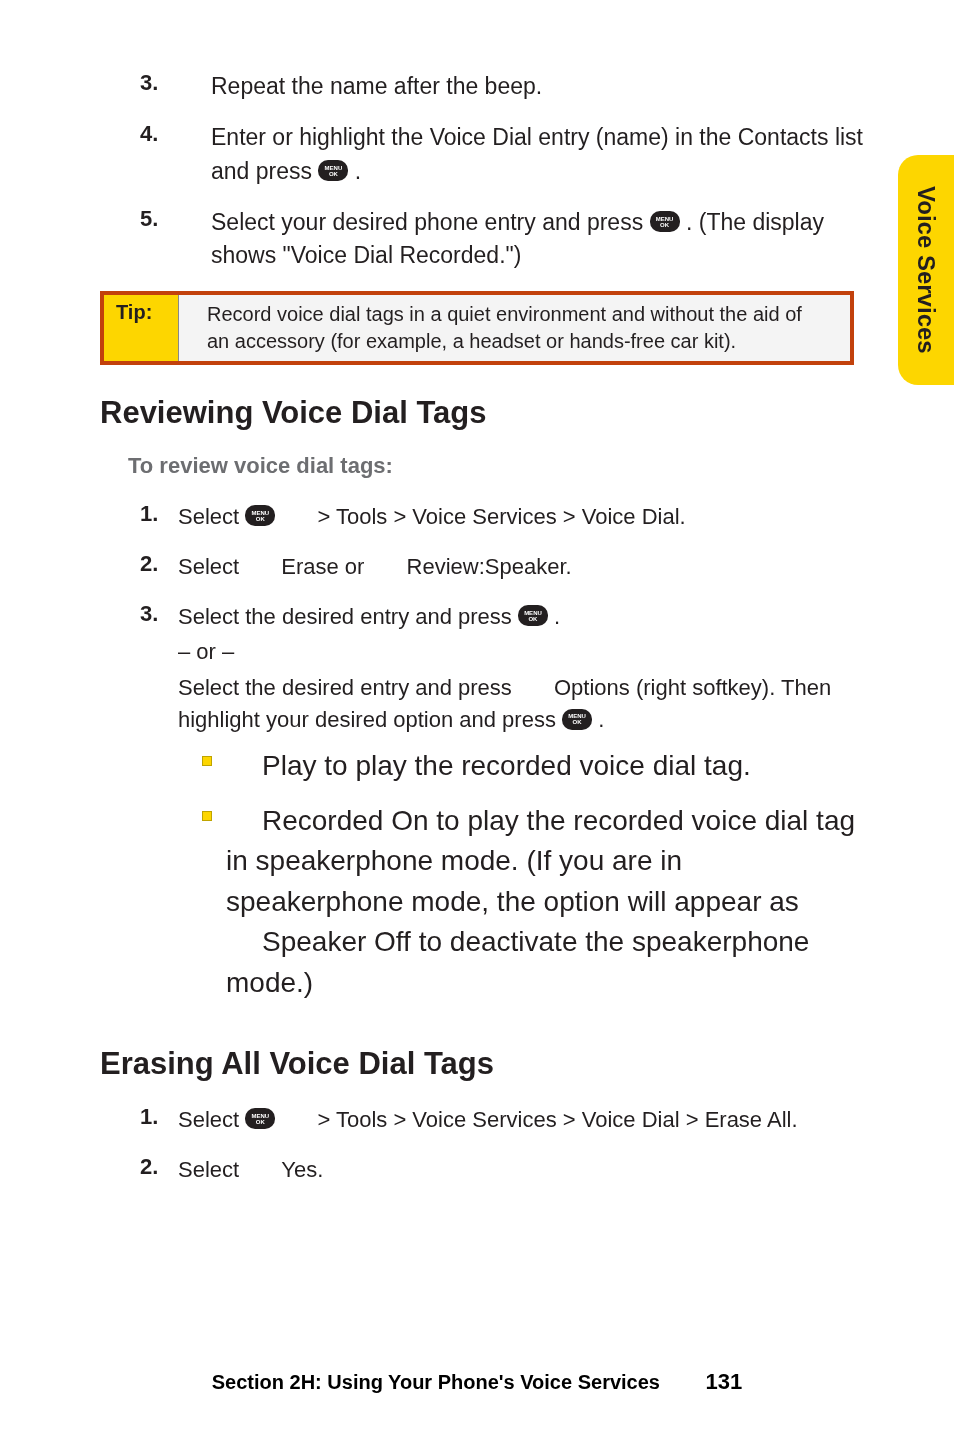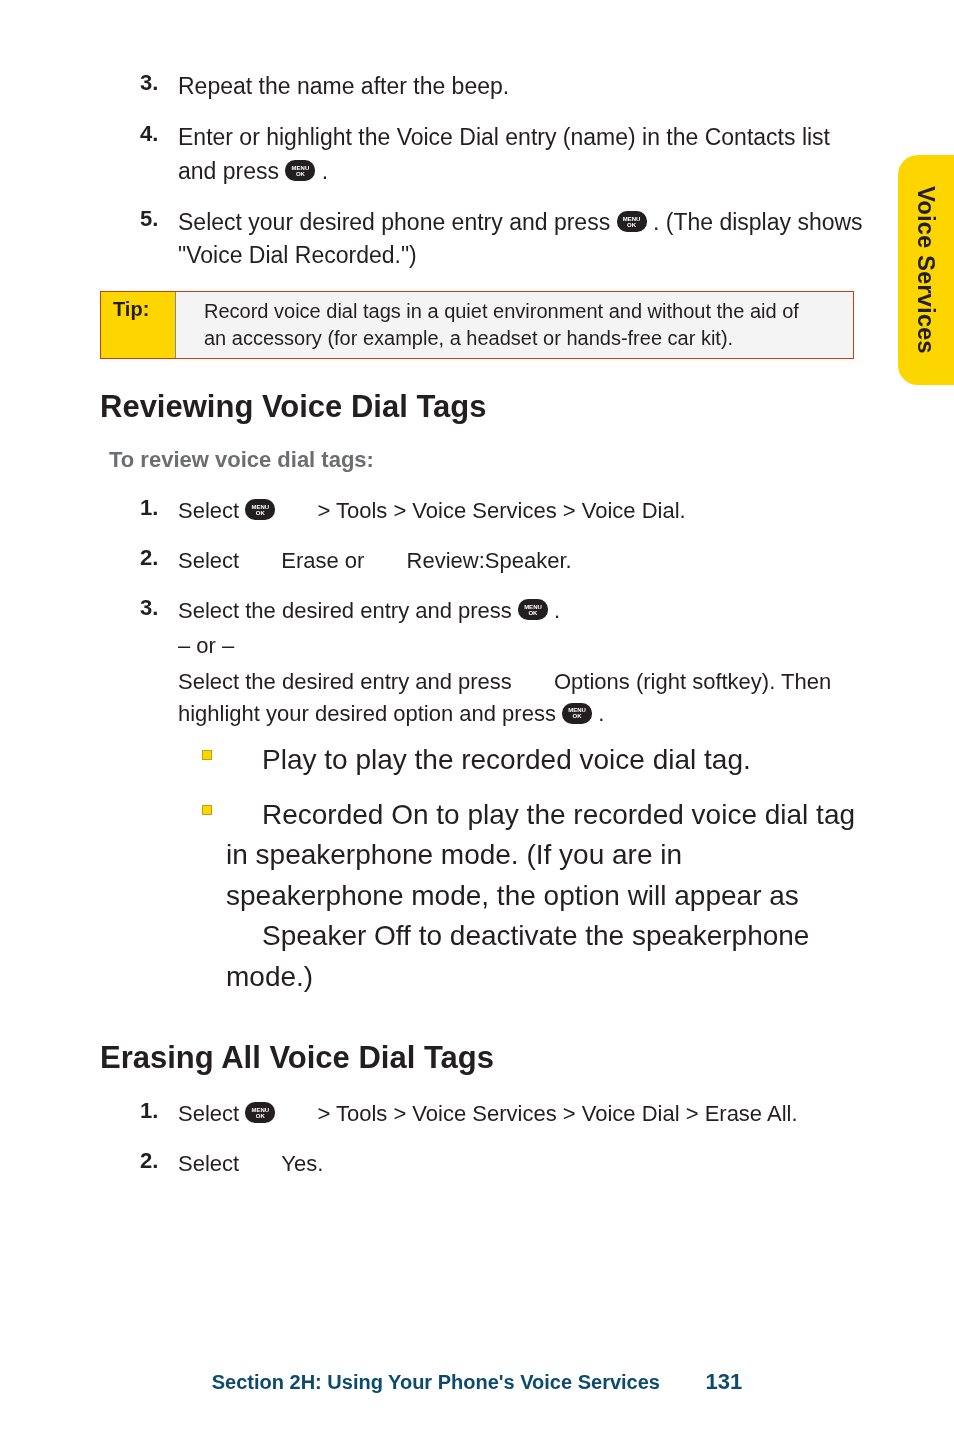--- a/index.html
+++ b/index.html
@@ -30,20 +30,21 @@
       flex-shrink: 0;
       font-size: 22px;
     }
     .item-text {
       font-size: 22px;
       line-height: 1.45;
       flex: 1;
     }
     .item-text-big {
       font-size: 23px;
+      margin-left: 33px;
     }
     .icon-menu {
       display: inline-flex;
       align-items: center;
       justify-content: center;
       width: 30px;
       height: 21px;
       background: #231f20;
       border-radius: 10px;
       vertical-align: middle;
@@ -52,21 +53,21 @@
     }
     .icon-menu-text {
       color: #fff;
       font-size: 6px;
       font-weight: bold;
       line-height: 1;
       text-align: center;
     }
     .tip-box {
       display: flex;
-      border: 1px solid #c2410c;
+      border: 4px solid #c2410c;
       margin: 14px 0 30px 0;
       margin-right: 10px;
     }
     .tip-label-cell {
       background: #fdd600;
       padding: 6px 12px;
       font-weight: bold;
       font-size: 20px;
       width: 75px;
       border-right: 1px solid #888;
@@ -101,21 +102,21 @@
       font-size: 31px;
       font-weight: bold;
       margin-top: 28px;
       margin-bottom: 22px;
     }
     .subheading {
       font-size: 22px;
       font-weight: bold;
       color: #6d6e71;
       margin-bottom: 22px;
-      margin-left: 9px;
+      margin-left: 28px;
     }
     .bold {
       font-weight: normal;
       margin-left: 36px;
     }
     .or-text {
       margin: 4px 0;
     }
     .bullet-list {
       margin-top: 10px;
@@ -140,21 +141,21 @@
       flex: 1;
     }
     .page-footer {
       position: absolute;
       bottom: 36px;
       left: 0;
       right: 0;
       text-align: center;
       font-size: 20px;
       font-weight: bold;
-      color: #0c4a6e;
+      color: #000000;
     }
     .page-number {
       display: inline-block;
       margin-left: 40px;
       font-size: 22px;
     }
   </style>
 </head>
 <body>
 

